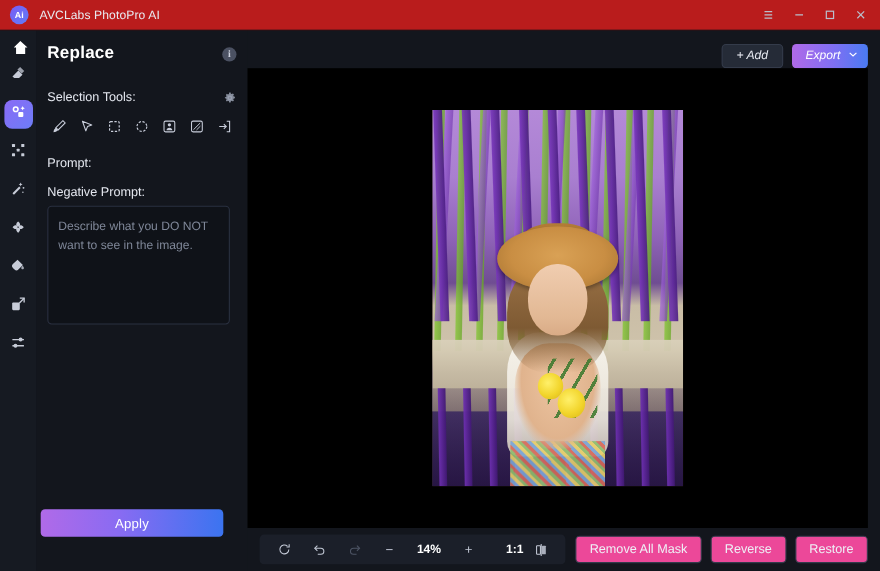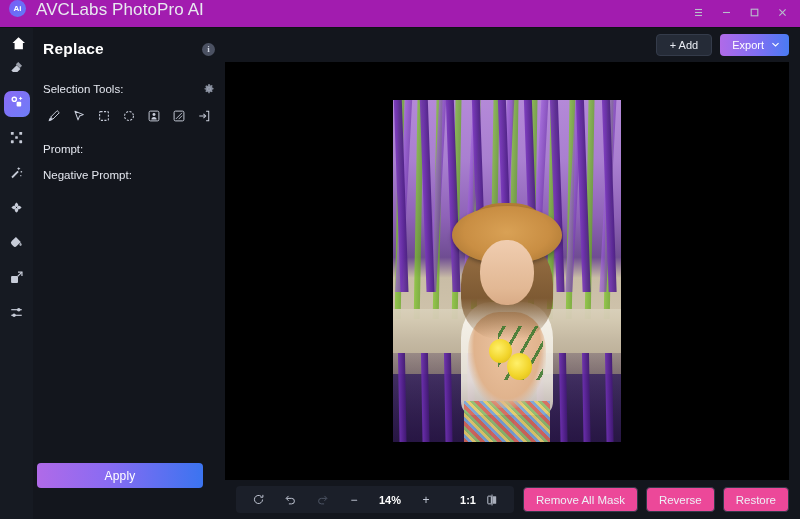--- a/index.html
+++ b/index.html
@@ -12,35 +12,35 @@
   .app {
     position: relative;
     width: 800px; height: 519px;
     background: #13161d;
     display: flex; flex-direction: column;
   }
 
   
   .titlebar {
     height: 28px; flex: 0 0 28px;
-    background: #a21caf;
-    display: flex; align-items: flex-start;
+    background: #b91c1c;
+    display: flex; align-items: center;
     padding: 0 4px 0 9px;
     border-bottom: 1px solid #0e1117;
   }
   .app-logo {
     width: 17px; height: 17px; border-radius: 50%;
     background: linear-gradient(135deg, #7b5cf5 0%, #5f7cf8 100%);
     display:flex; align-items:center; justify-content:center;
     color:#fff; font-size:8px; font-weight:bold;
     flex: 0 0 auto;
   }
   .app-title {
     margin-left: 10px; color: #e8eaf0;
-    font-size: 17px; letter-spacing: .1px;
+    font-size: 11px; letter-spacing: .1px;
   }
   .win-ctrls { margin-left:auto; display:flex; align-items:center; }
   .win-btn {
     width: 28px; height: 24px;
     display:flex; align-items:center; justify-content:center;
     color:#b9bfcc; font-size: 12px;
   }
   .win-btn svg { display:block; }
 
   
@@ -137,22 +137,22 @@
     letter-spacing:.2px;
   }
 
   
   .stage {
     flex: 1 1 auto; display:flex; flex-direction:column;
     background:#13161d; min-width:0;
   }
   .stage-top {
     height: 34px; flex:0 0 34px;
-    display:flex; align-items:center; justify-content:flex-end;
-    padding-right: 11px; gap: 8px;
+    display:flex; align-items:flex-end; justify-content:flex-end;
+    padding-right: 11px; gap: 8px; font-style: italic;
   }
   .btn-add {
     height: 22px; padding: 0 13px;
     background:#252b37; border:1px solid #343b4a;
     border-radius: 4px;
     color:#e9ecf3; font-size: 11px;
     display:flex; align-items:center; gap:4px;
   }
   .btn-export {
     height: 22px; padding: 0 9px 0 12px;
@@ -521,20 +521,21 @@
                 <line x1="2.6" y1="8" x2="9.6" y2="8" stroke="currentColor" stroke-width="1.15"></line>
                 <path d="M7.4 5.6 9.9 8l-2.5 2.4" fill="none" stroke="currentColor" stroke-width="1.15"></path>
               </svg>
           </span>
         </div>
       </div>
 
       <div class="field-label">Prompt:</div>
 
       <div class="field-label">Negative Prompt:</div>
+      <div class="textarea placeholder">Describe what you DO NOT want to see in the image.</div>
 
       <div class="apply-btn">Apply</div>
     </div>
 
     <div class="stage">
 
       <div class="stage-top">
         <div class="btn-add">+ Add</div>
         <div class="btn-export">
           <span>Export</span>

